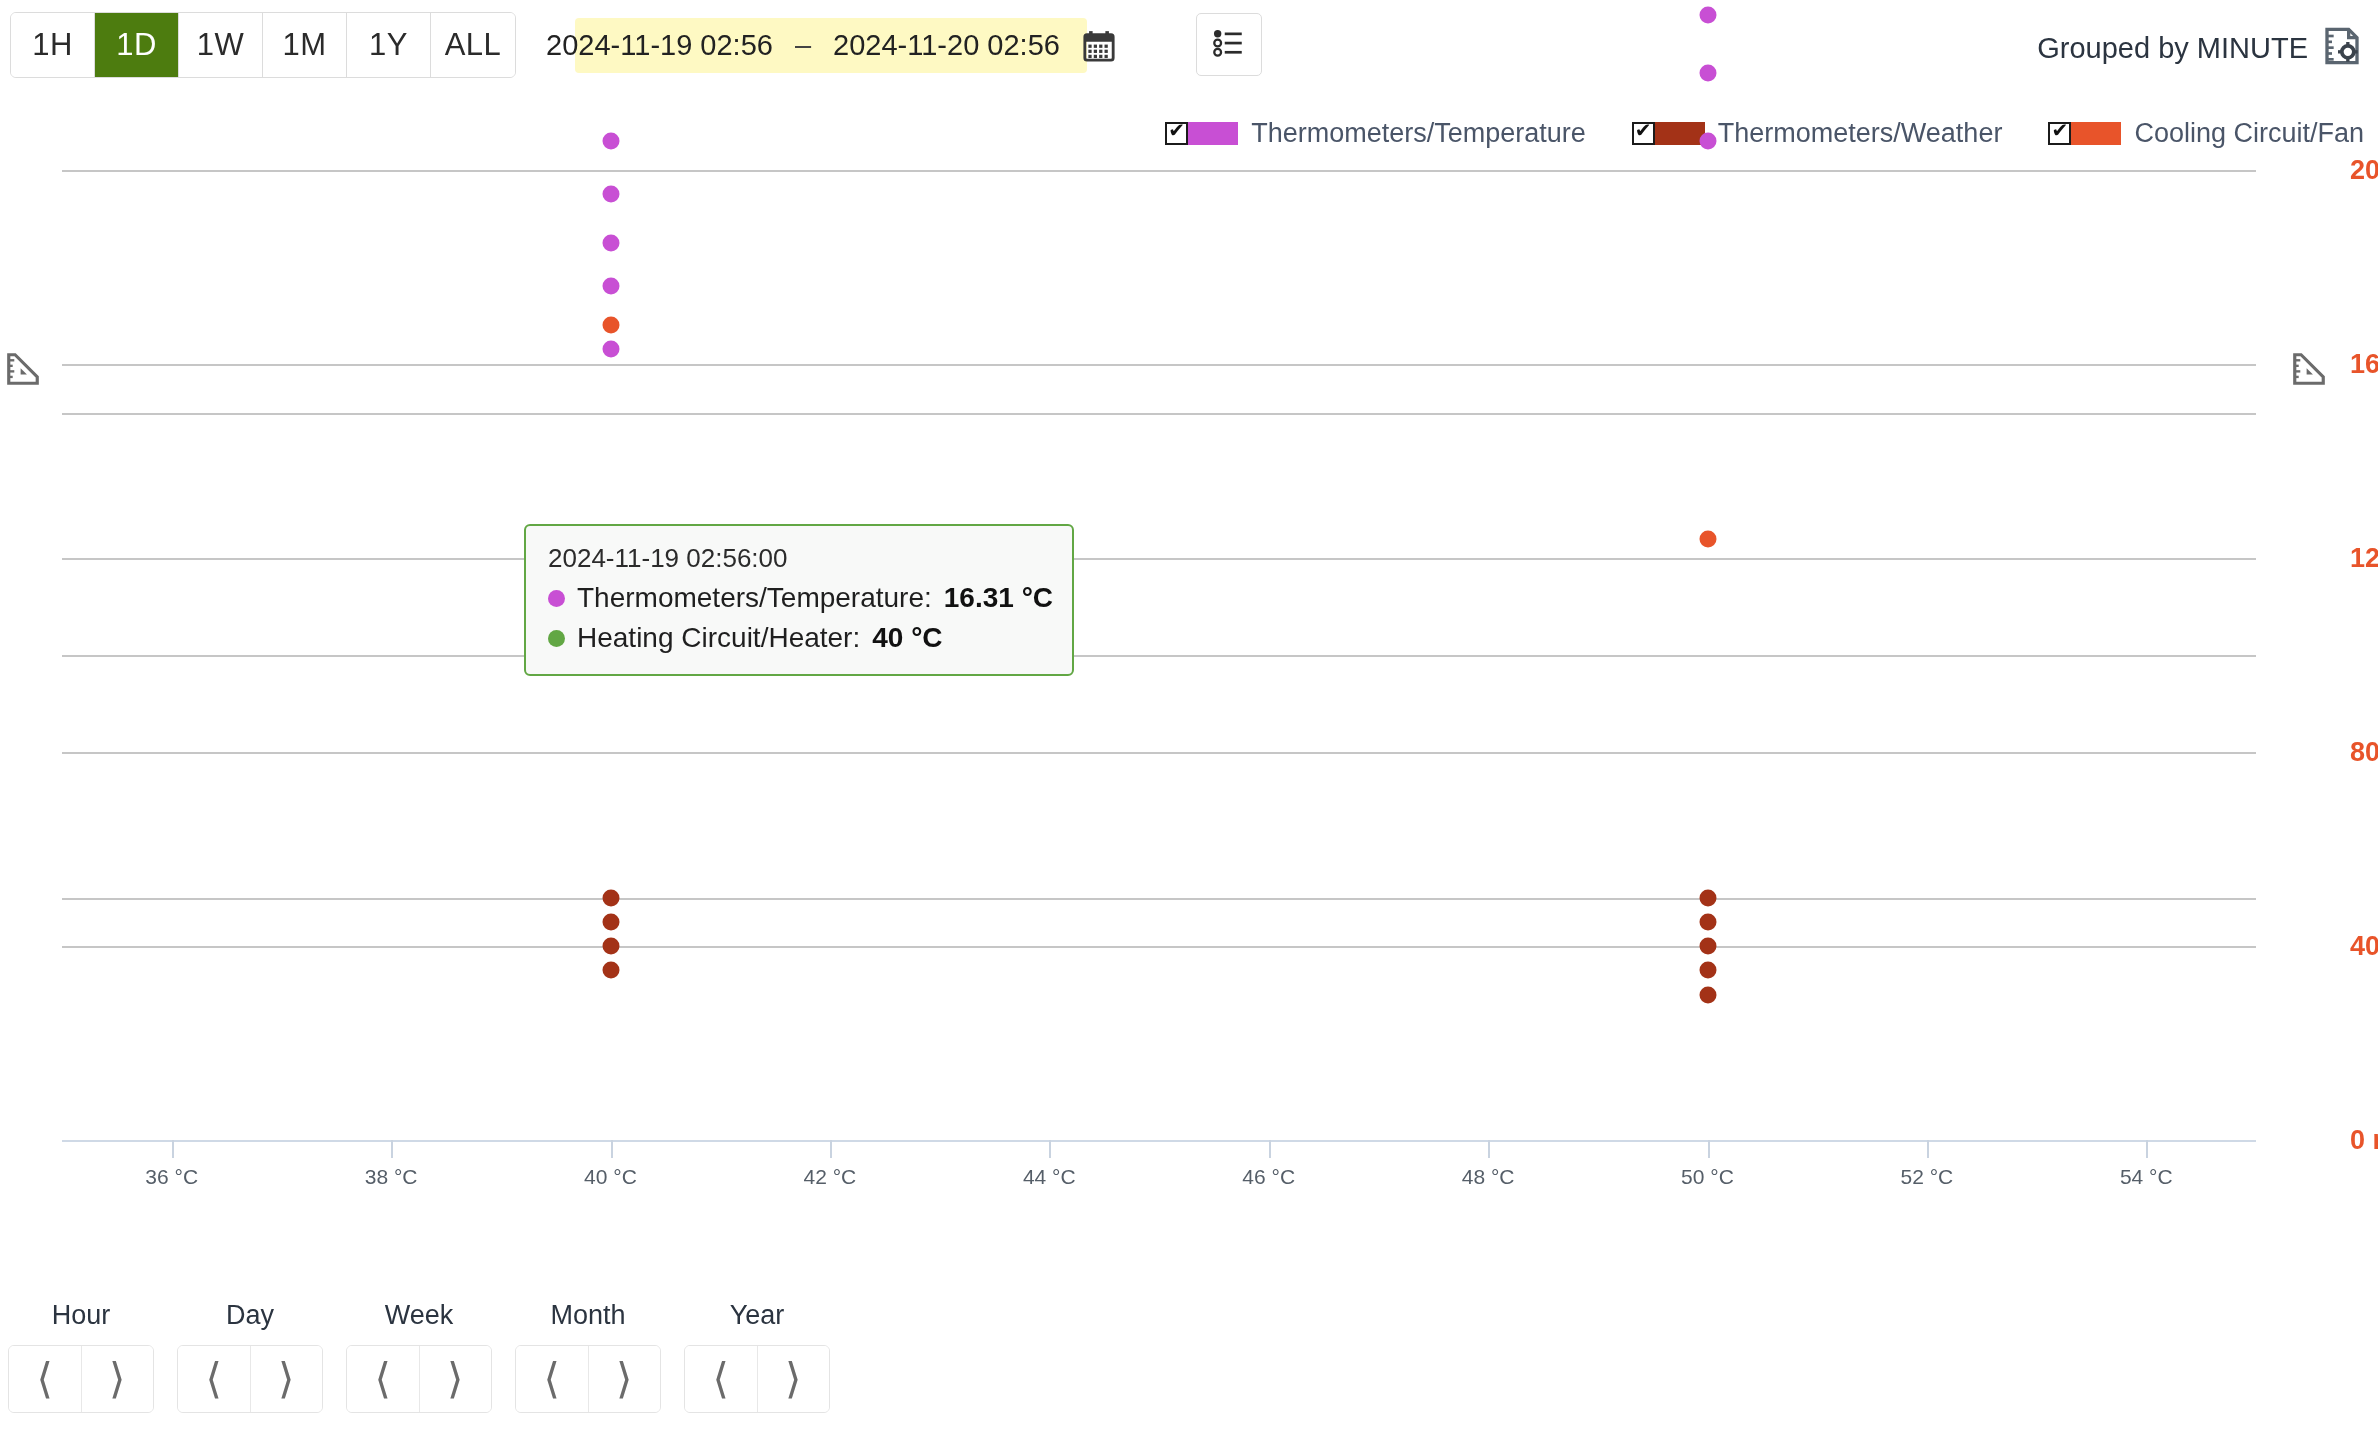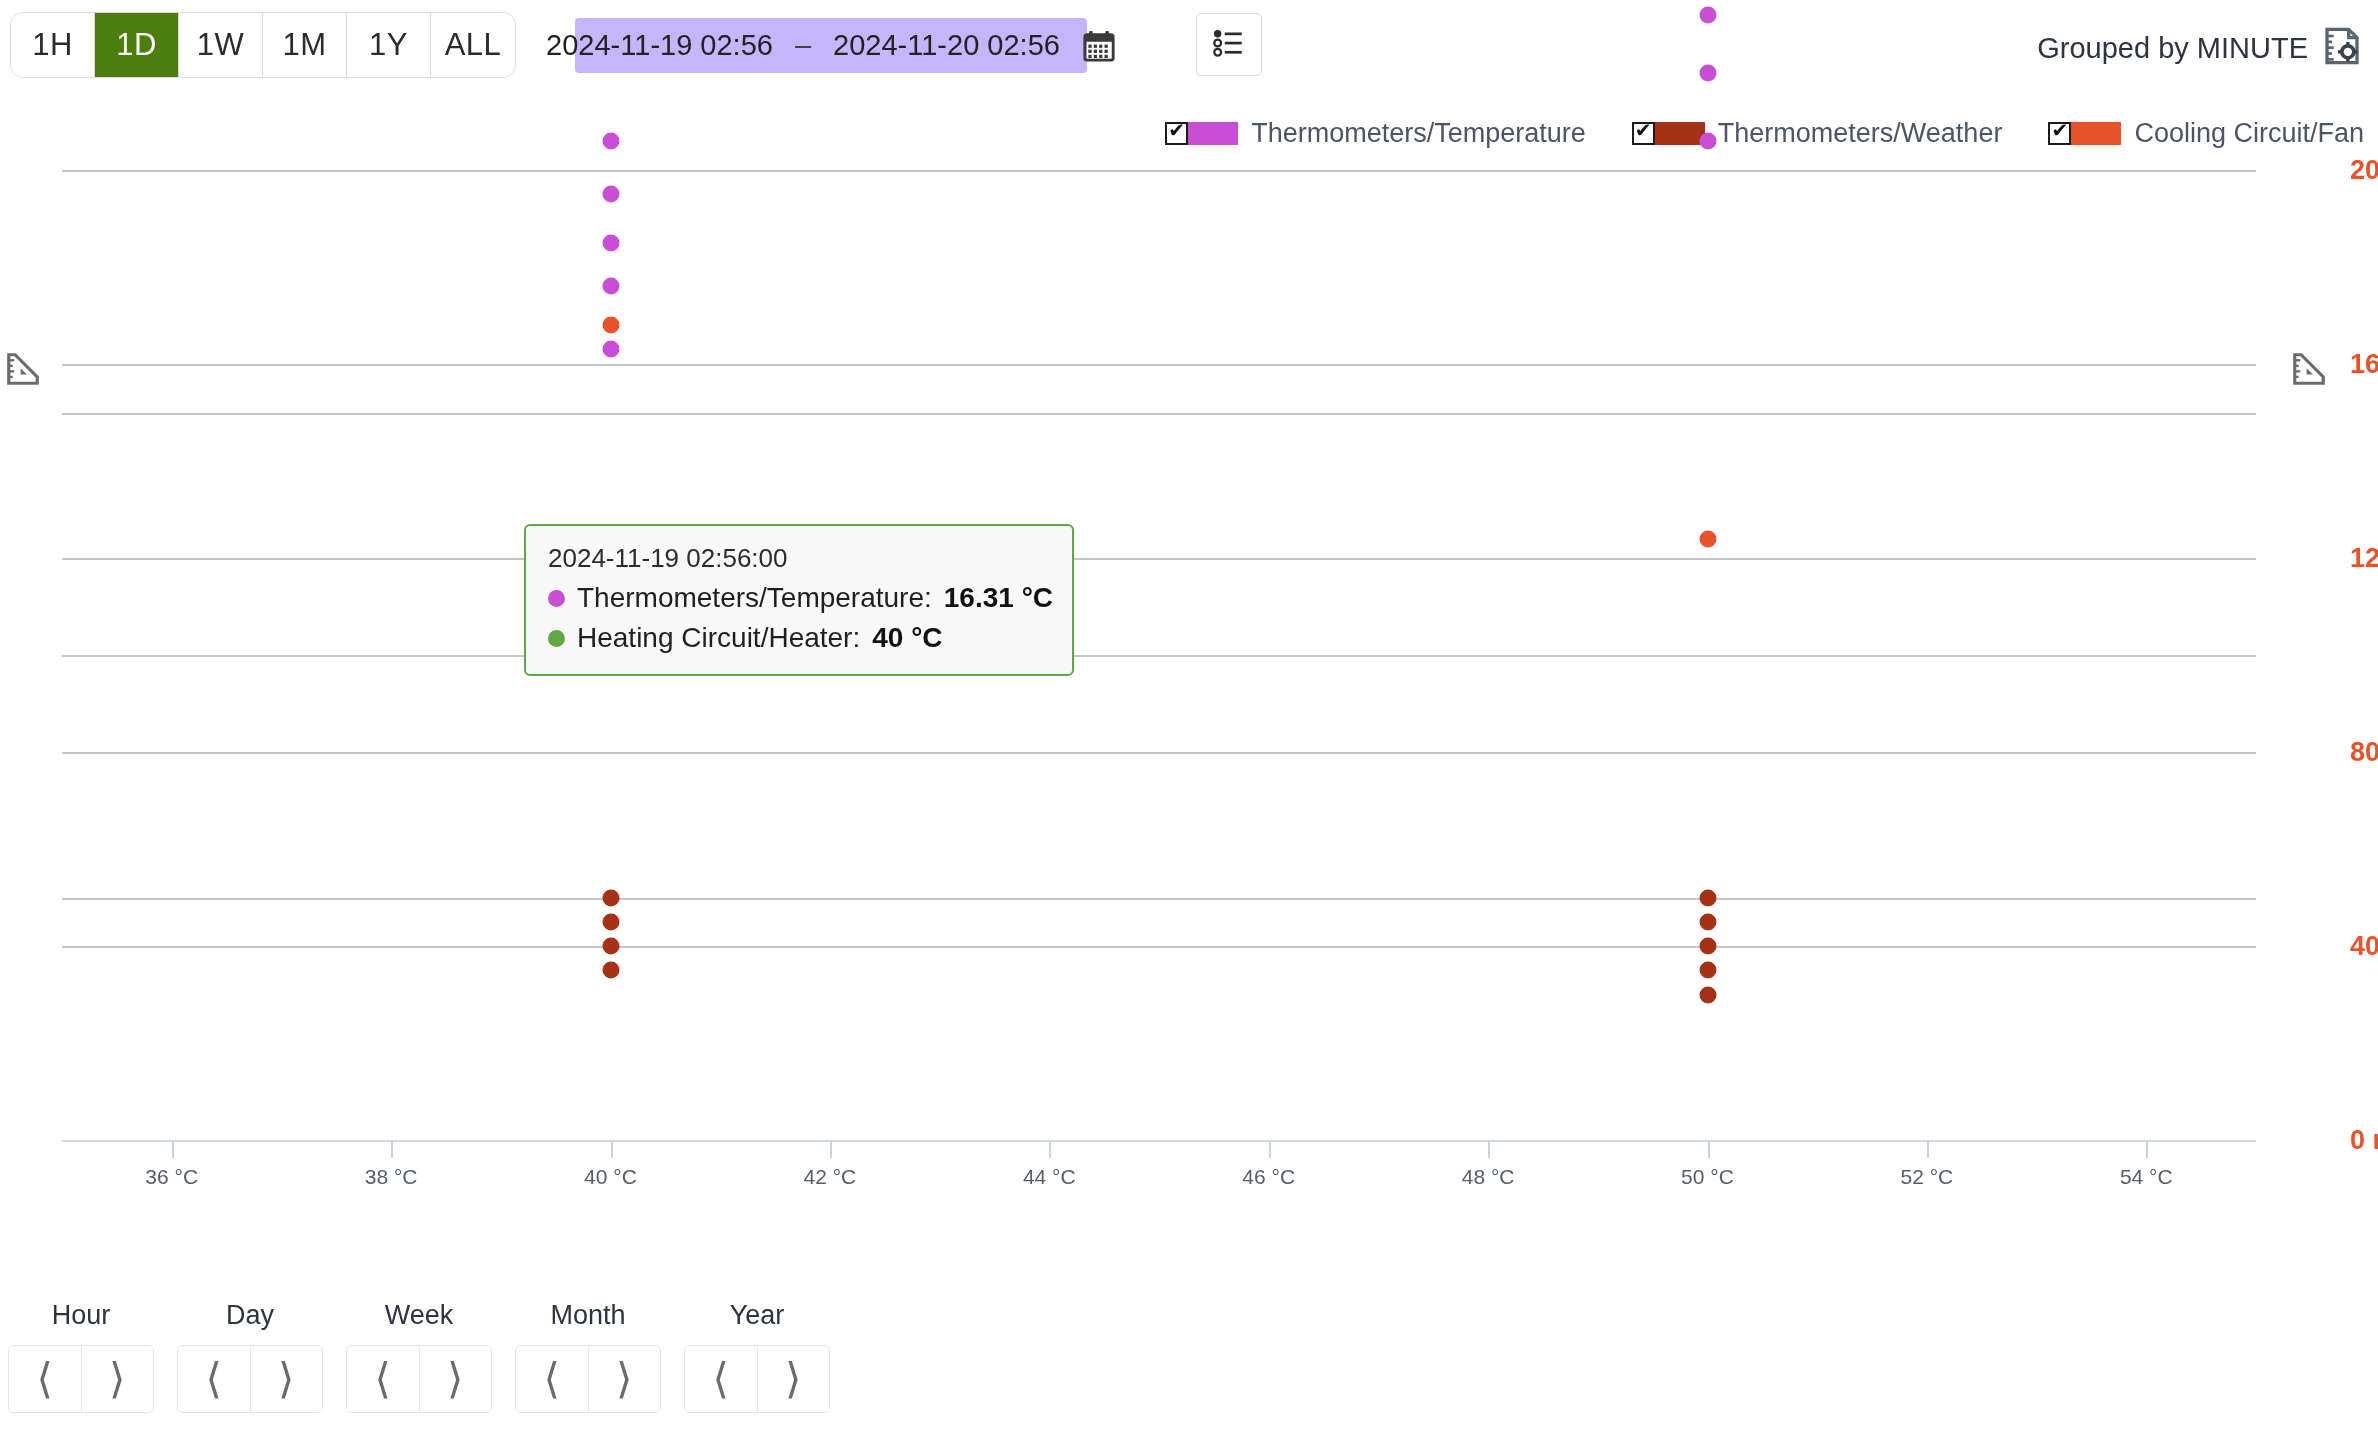--- a/index.html
+++ b/index.html
@@ -11,37 +11,37 @@
     overflow: hidden;
   }
   #root { position: relative; width: 2378px; height: 1436px; }
 
   
   .toolbar { position: absolute; left: 0; top: 0; width: 2378px; height: 90px; }
 
   .range-group {
     position: absolute; left: 10px; top: 12px;
     display: flex; height: 66px;
-    border: 1px solid #dcdcdc; border-radius: 13px; overflow: hidden;
+    border: 1px solid #dcdcdc; border-radius: 6px; overflow: hidden;
     background: #fff;
   }
   .range-btn {
     width: 84px; height: 100%;
     display: flex; align-items: center; justify-content: center;
     font-size: 31px; color: #2b2b2b; letter-spacing: .5px;
     border-right: 1px solid #dcdcdc; background: #fff; cursor: pointer;
     user-select: none;
   }
   .range-btn:last-child { border-right: none; }
   .range-btn.active { background: #4d7c0f; color: #ffffff; }
 
   .date-box {
     position: absolute; left: 575px; top: 18px;
     width: 512px; height: 55px;
-    background: #c4b5fd; border-radius: 4px;
+    background: #fef9c3; border-radius: 4px;
     display: flex; align-items: center; justify-content: center;
     gap: 22px; cursor: pointer;
   }
   .date-text { font-size: 29px; color: #222; white-space: nowrap; }
   .date-dash { font-size: 29px; color: #444; }
   .cal-icon { width: 34px; height: 34px; position: relative; flex: 0 0 auto; }
   .cal-icon svg { display: block; }
 
   .listbtn {
     position: absolute; left: 1196px; top: 13px;

